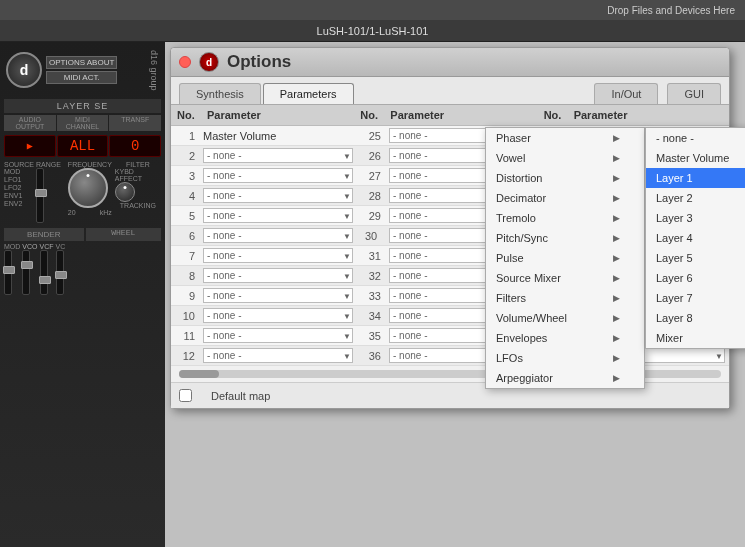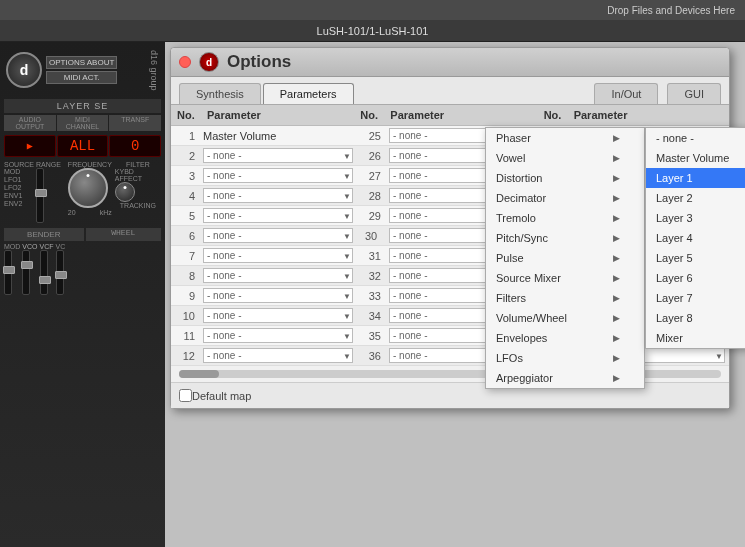--- a/index.html
+++ b/index.html
@@ -329,21 +329,21 @@
       display: flex;
       align-items: center;
       gap: 6px;
       background: #e8e8e8;
       border-top: 1px solid #ccc;
     }
 
     .checkbox-label {
       display: flex;
       align-items: center;
-      gap: 0;
+      gap: 19px;
       font-size: 11px;
       color: #444;
       cursor: pointer;
     }
 
     
     .dropdown-menu {
       position: absolute;
       top: 85px;
       left: 165px;

